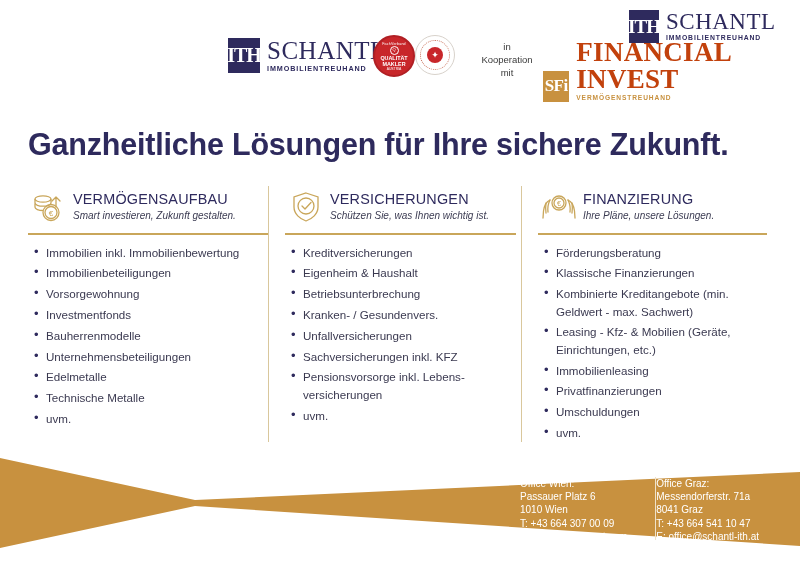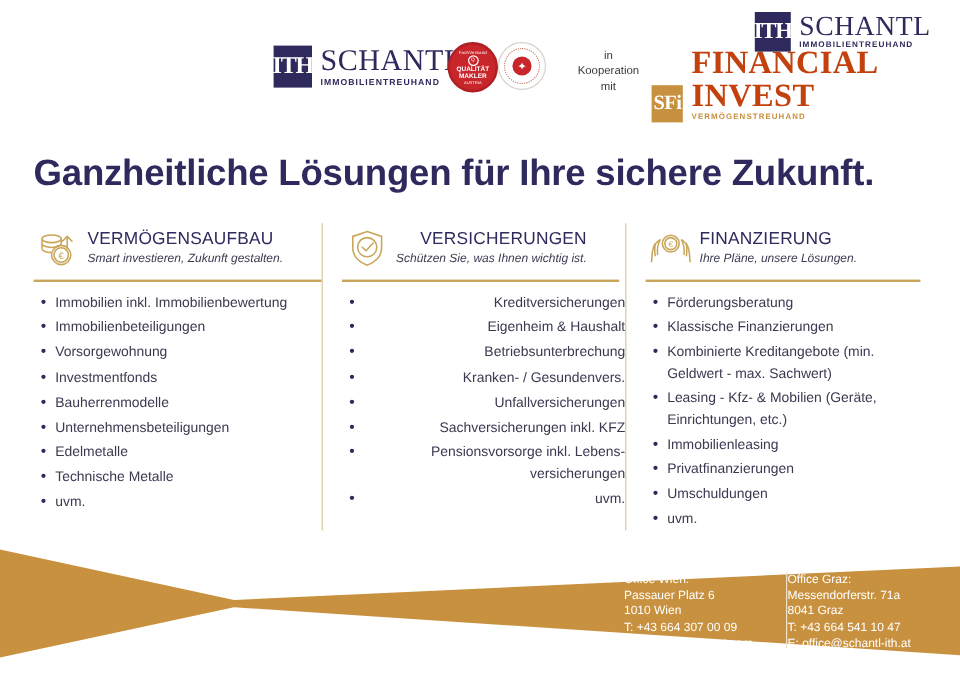--- a/index.html
+++ b/index.html
@@ -155,21 +155,21 @@
   
   .columns {
     position: absolute;
     top: 186px;
     left: 28px;
     width: 744px;
     display: flex;
   }
   .col { position: relative; }
   .col-0 { width: 250px; }
-  .col-1 { width: 248px; padding-left: 17px; text-align: right; }
+  .col-1 { width: 248px; padding-left: 17px; }
   .col-2 { width: 246px; padding-left: 17px; }
   .col-1::before, .col-2::before {
     content: "";
     position: absolute;
     left: 0; top: 0;
     width: 1px; height: 256px;
     background: #d9c79c;
   }
 
   .col-head { display: flex; align-items: center; height: 42px; }

